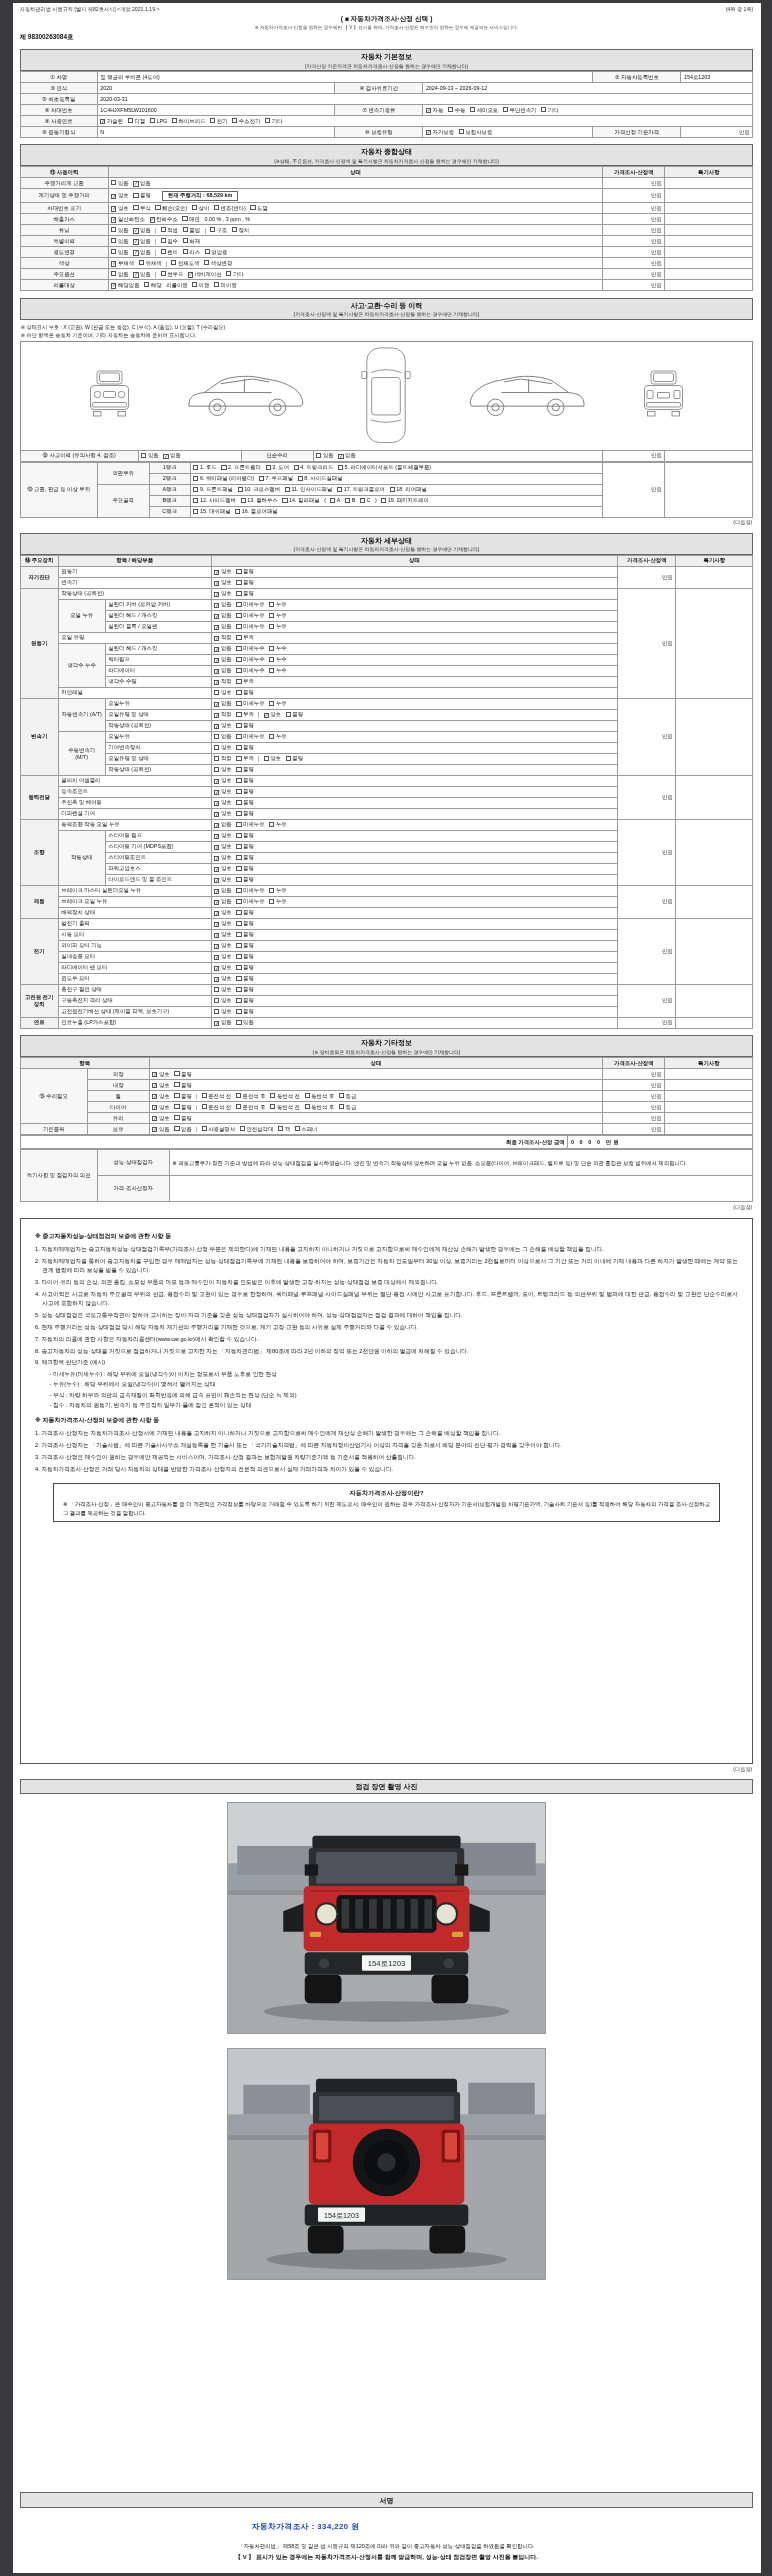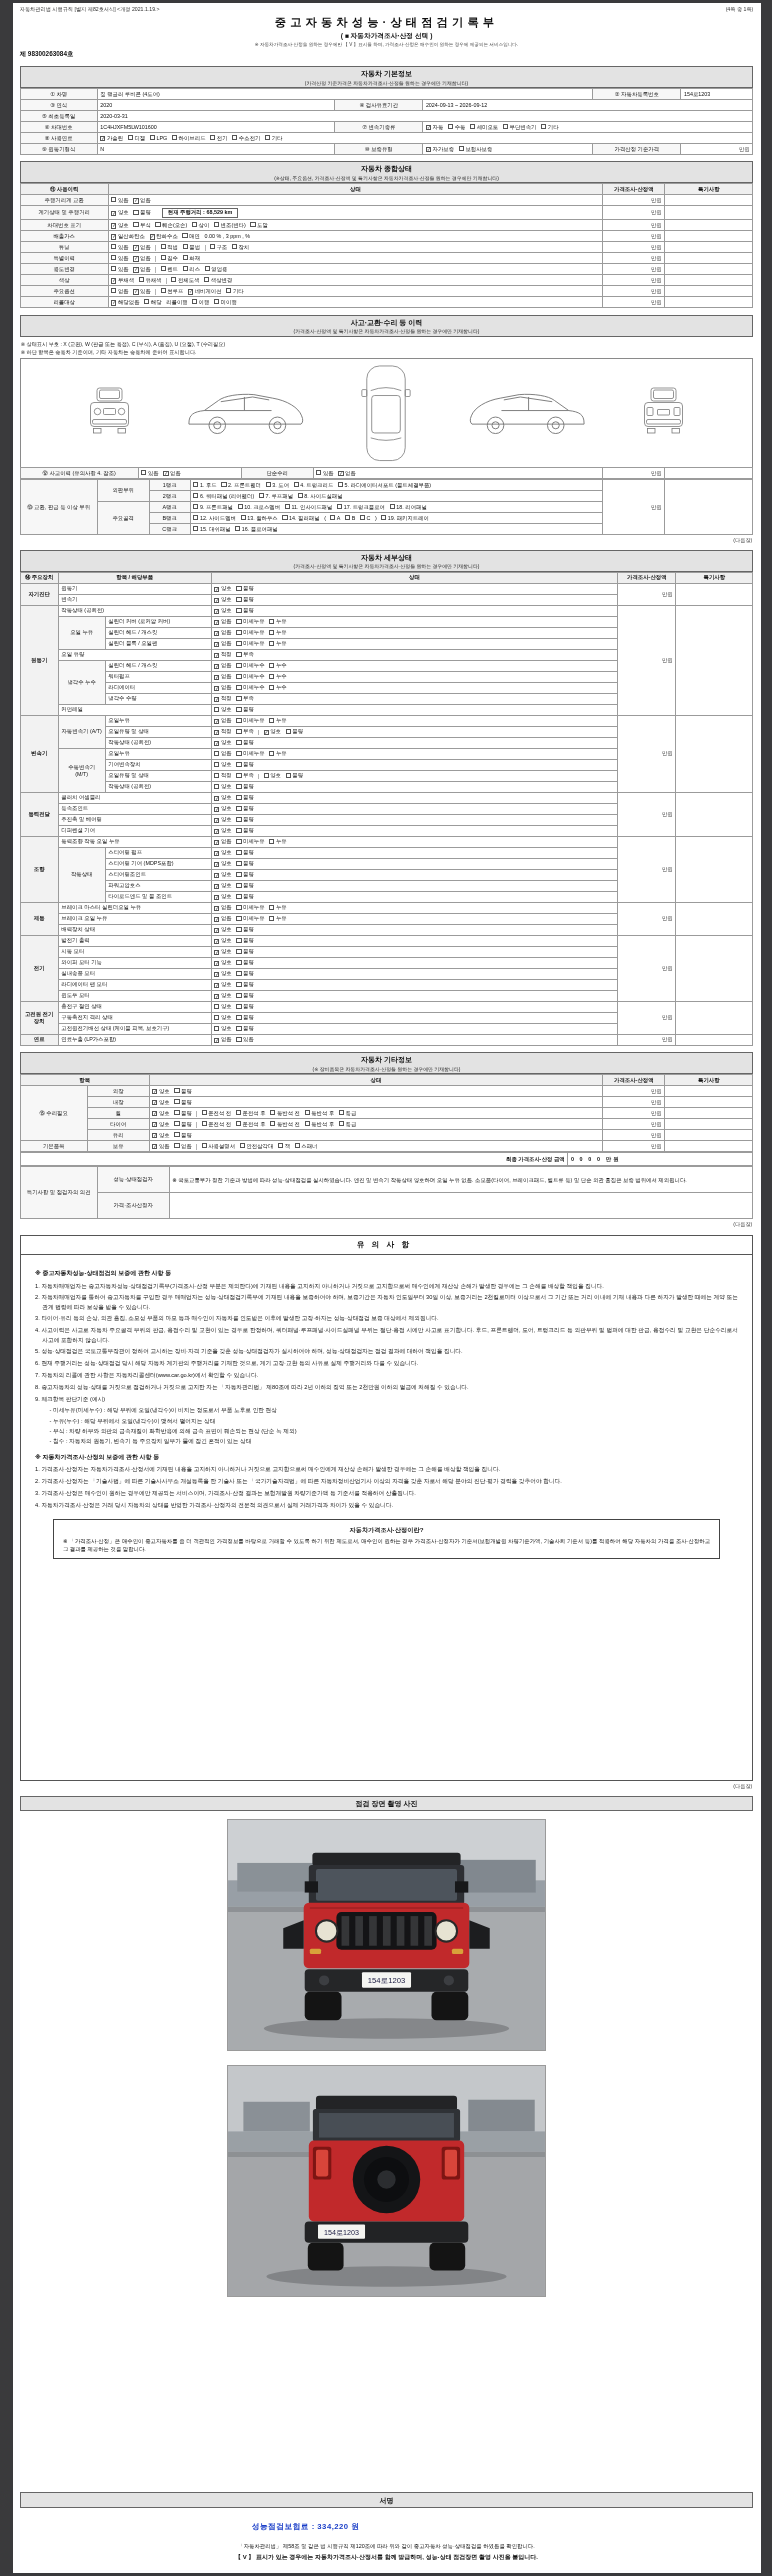--- a/index.html
+++ b/index.html
@@ -53,21 +53,20 @@
 </style>
 </head>
 <body>
 
 <div class="page">
 
   <div class="topline">
     <span>자동차관리법 시행규칙 [별지 제82호서식] &lt;개정 2021.1.19.&gt;</span>
     <span>(4쪽 중 1쪽)</span>
   </div>
-  <div class="doc-title">중고자동차성능·상태점검기록부</div>
   <div class="doc-sub">( ■ 자동차가격조사·산정 선택 )</div>
   <div class="doc-note">※ 자동차가격조사·산정을 원하는 경우에만 【 V 】표시를 하며, 가격조사·산정은 매수인이 원하는 경우에 제공되는 서비스입니다.</div>
   <div class="doc-no">제 98300263084호</div>
 
   <div class="secbar">
     <div class="t">자동차 기본정보</div>
     <div class="s">(가격산정 기준가격은 자동차가격조사·산정을 원하는 경우에만 기재합니다)</div>
   </div>
   <div id="basic-table">
       <table class="f">
@@ -651,21 +650,20 @@
           <tr>
             <td class="lbl">가격·조사산정자</td>
             <td class="op-t"></td>
           </tr>
         </tbody>
       </table>
     </div>
   <div class="nextpage">(다음장)</div>
 
   <div class="notice-box">
-    <div class="notice-title">유의사항</div>
     <div class="notice-body" id="notice-body">
         <div class="n-h">※ 중고자동차성능·상태점검의 보증에 관한 사항 등</div>
         <div class="n-p">1. 자동차매매업자는 중고자동차성능·상태점검기록부(가격조사·산정 부분은 제외한다)에 기재된 내용을 고지하지 아니하거나 거짓으로 고지함으로써 매수인에게 재산상 손해가 발생한 경우에는 그 손해를 배상할 책임을 집니다.</div>
         <div class="n-p">2. 자동차매매업자를 통하여 중고자동차를 구입한 경우 매매업자는 성능·상태점검기록부에 기재된 내용을 보증하여야 하며, 보증기간은 자동차 인도일부터 30일 이상, 보증거리는 2천킬로미터 이상으로서 그 기간 또는 거리 이내에 기재 내용과 다른 하자가 발생한 때에는 계약 또는 관계 법령에 따라 보상을 받을 수 있습니다.</div>
         <div class="n-p">3. 타이어·유리 등의 손상, 외관 흠집, 소모성 부품의 마모 등과 매수인이 자동차를 인도받은 이후에 발생한 고장·하자는 성능·상태점검 보증 대상에서 제외됩니다.</div>
         <div class="n-p">4. 사고이력은 사고로 자동차 주요골격 부위의 판금, 용접수리 및 교환이 있는 경우로 한정하며, 쿼터패널·루프패널·사이드실패널 부위는 절단·용접 시에만 사고로 표기합니다. 후드, 프론트휀더, 도어, 트렁크리드 등 외판부위 및 범퍼에 대한 판금, 용접수리 및 교환은 단순수리로서 사고에 포함하지 않습니다.</div>
         <div class="n-p">5. 성능·상태점검은 국토교통부장관이 정하여 고시하는 장비·자격 기준을 갖춘 성능·상태점검자가 실시하여야 하며, 성능·상태점검자는 점검 결과에 대하여 책임을 집니다.</div>
         <div class="n-p">6. 현재 주행거리는 성능·상태점검 당시 해당 자동차 계기판의 주행거리를 기재한 것으로, 계기 고장·교환 등의 사유로 실제 주행거리와 다를 수 있습니다.</div>
         <div class="n-p">7. 자동차의 리콜에 관한 사항은 자동차리콜센터(www.car.go.kr)에서 확인할 수 있습니다.</div>
         <div class="n-p">8. 중고자동차의 성능·상태를 거짓으로 점검하거나 거짓으로 고지한 자는 「자동차관리법」 제80조에 따라 2년 이하의 징역 또는 2천만원 이하의 벌금에 처해질 수 있습니다.</div>
@@ -757,20 +755,20 @@
     <rect x="156" y="346" width="70" height="54" rx="10" fill="#141414"></rect>
       <rect x="394" y="346" width="70" height="54" rx="10" fill="#141414"></rect>
   </svg>
 
   <div class="flex-spacer"></div>
 
   <div class="secbar signbar">
     <div class="t">서명</div>
   </div>
   <div class="fee" style="color: rgb(26, 62, 200);">
-    <span>성능점검보험료 :</span>
+    <span>자동차가격조사 :</span>
     <span>334,220 원</span>
   </div>
   <div class="footer1">「자동차관리법」 제58조 및 같은 법 시행규칙 제120조에 따라 위와 같이 중고자동차 성능·상태점검을 하였음을 확인합니다.</div>
   <div class="footer2">【 V 】 표시가 있는 경우에는 자동차가격조사·산정서를 함께 발급하며, 성능·상태 점검장면 촬영 사진을 붙입니다.</div>
 
 </div>
 
 
 </body></html>

